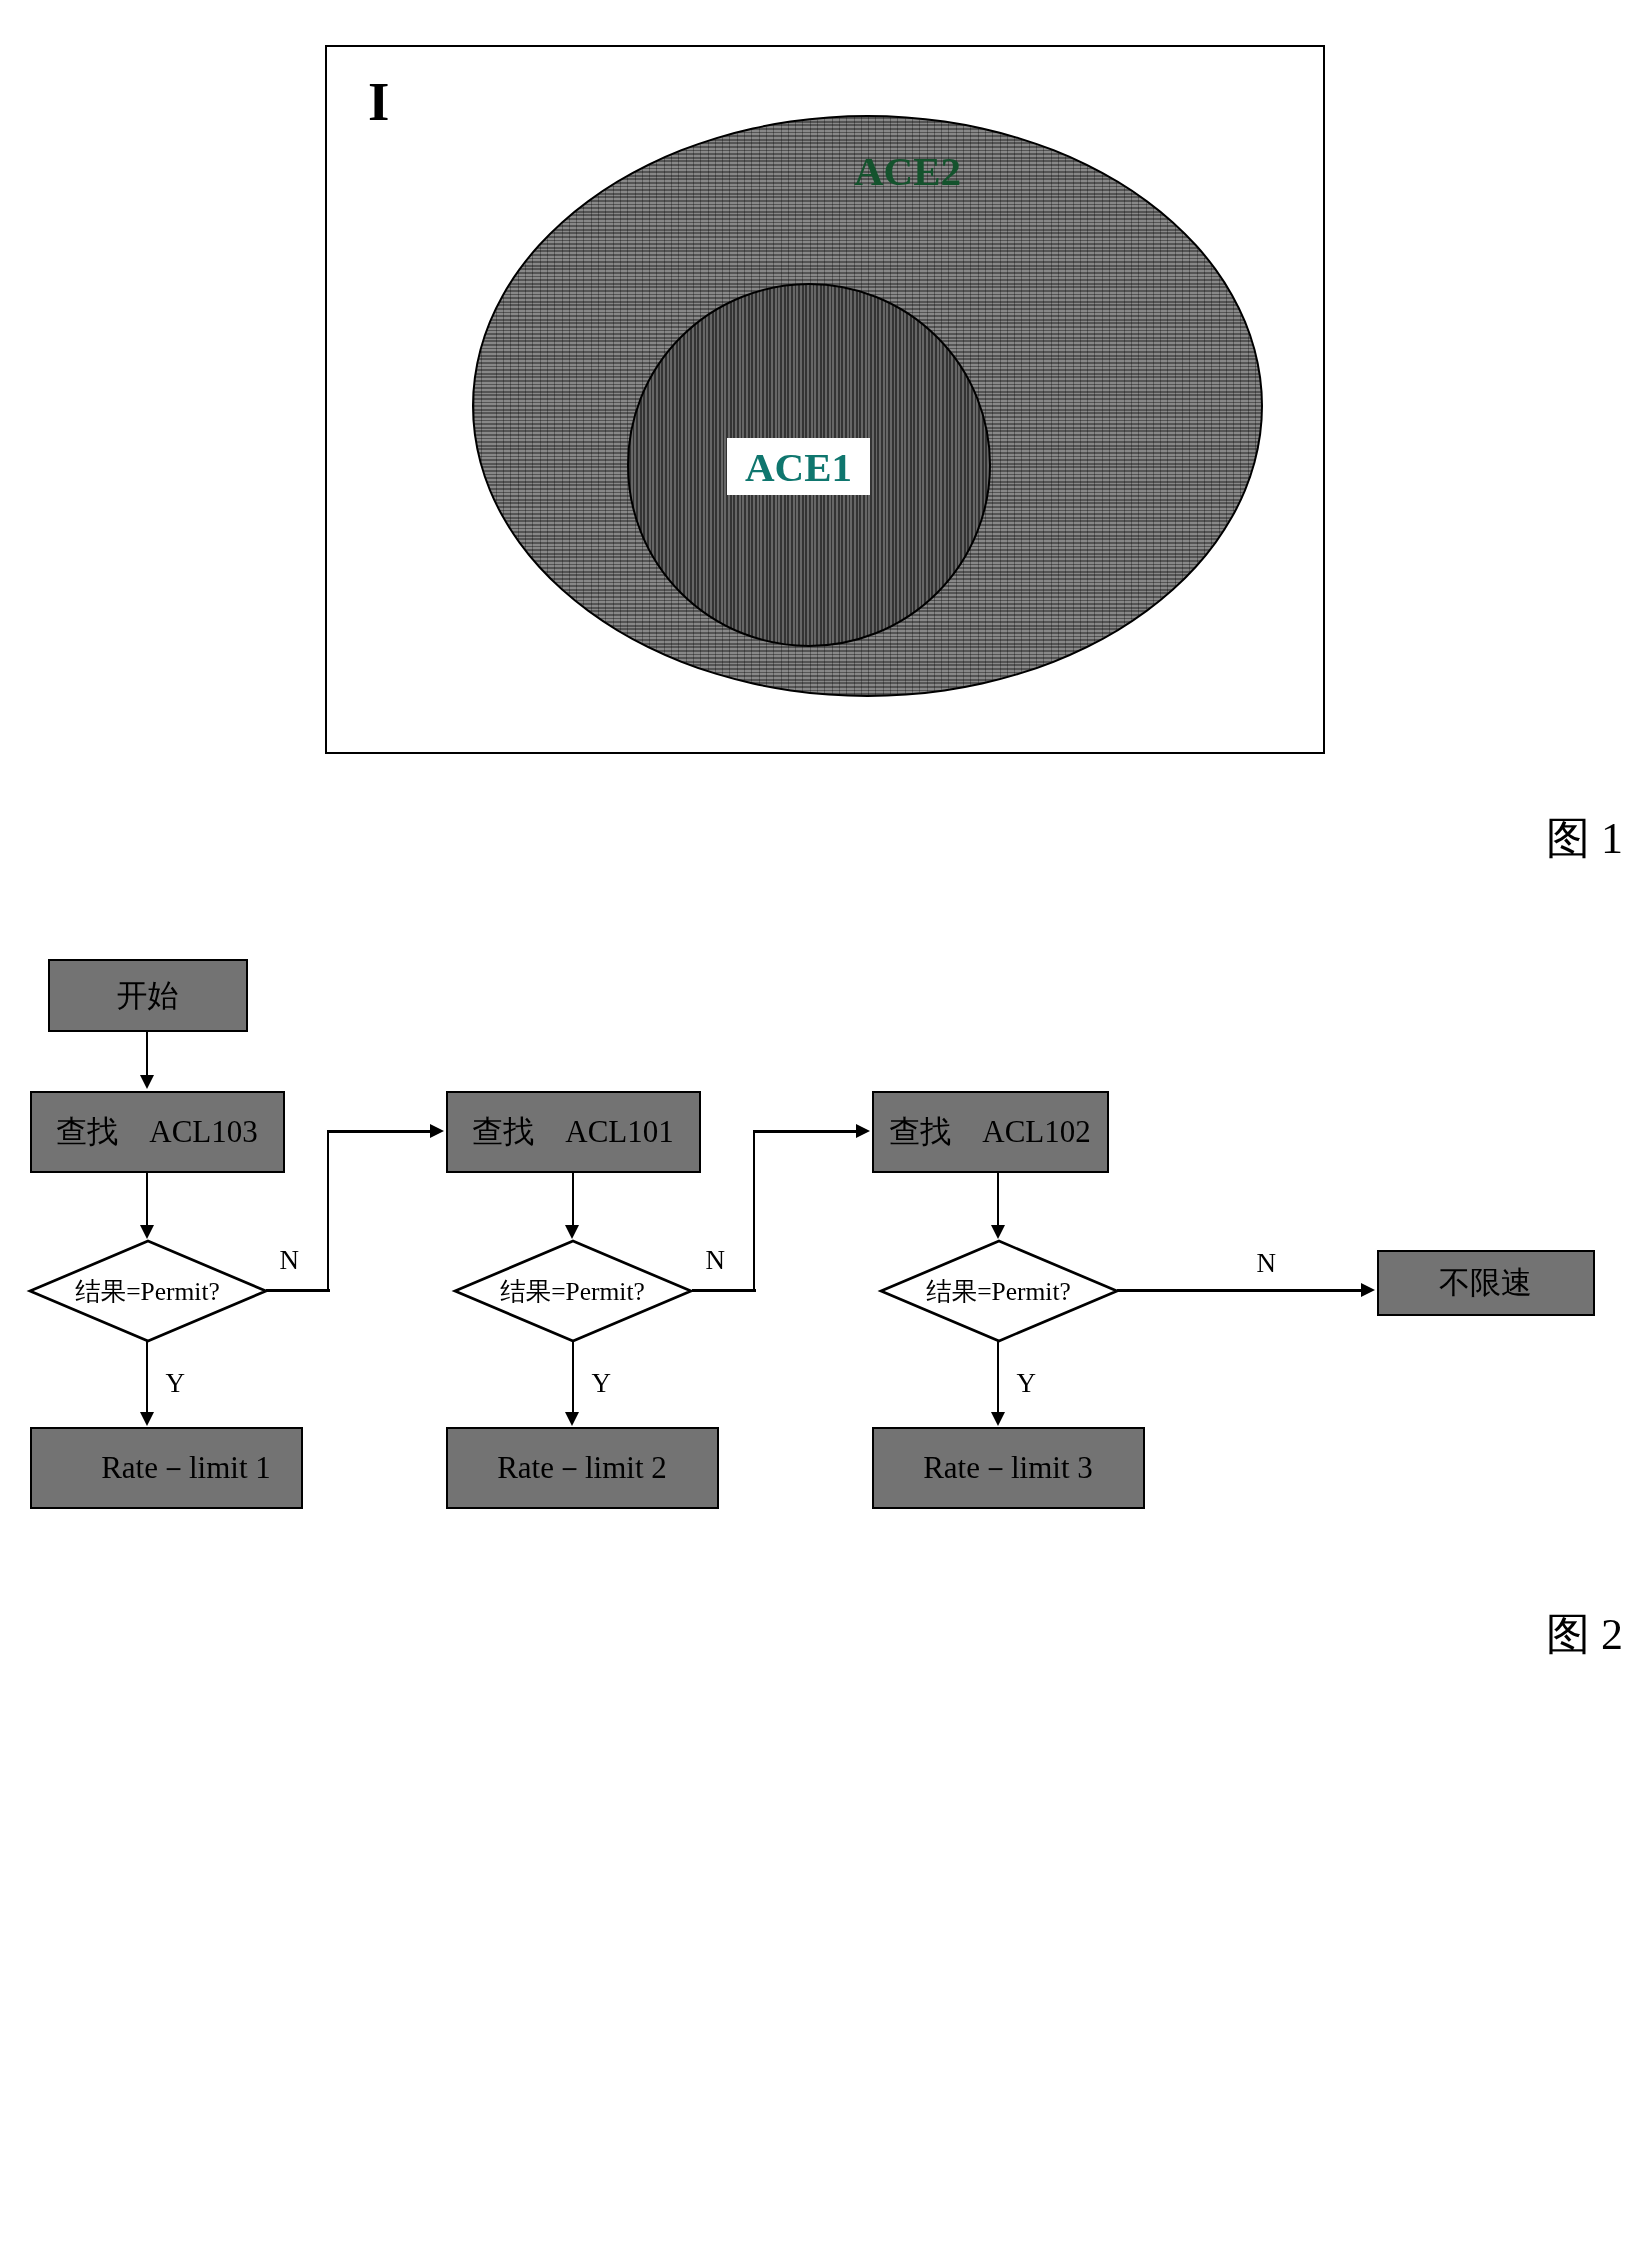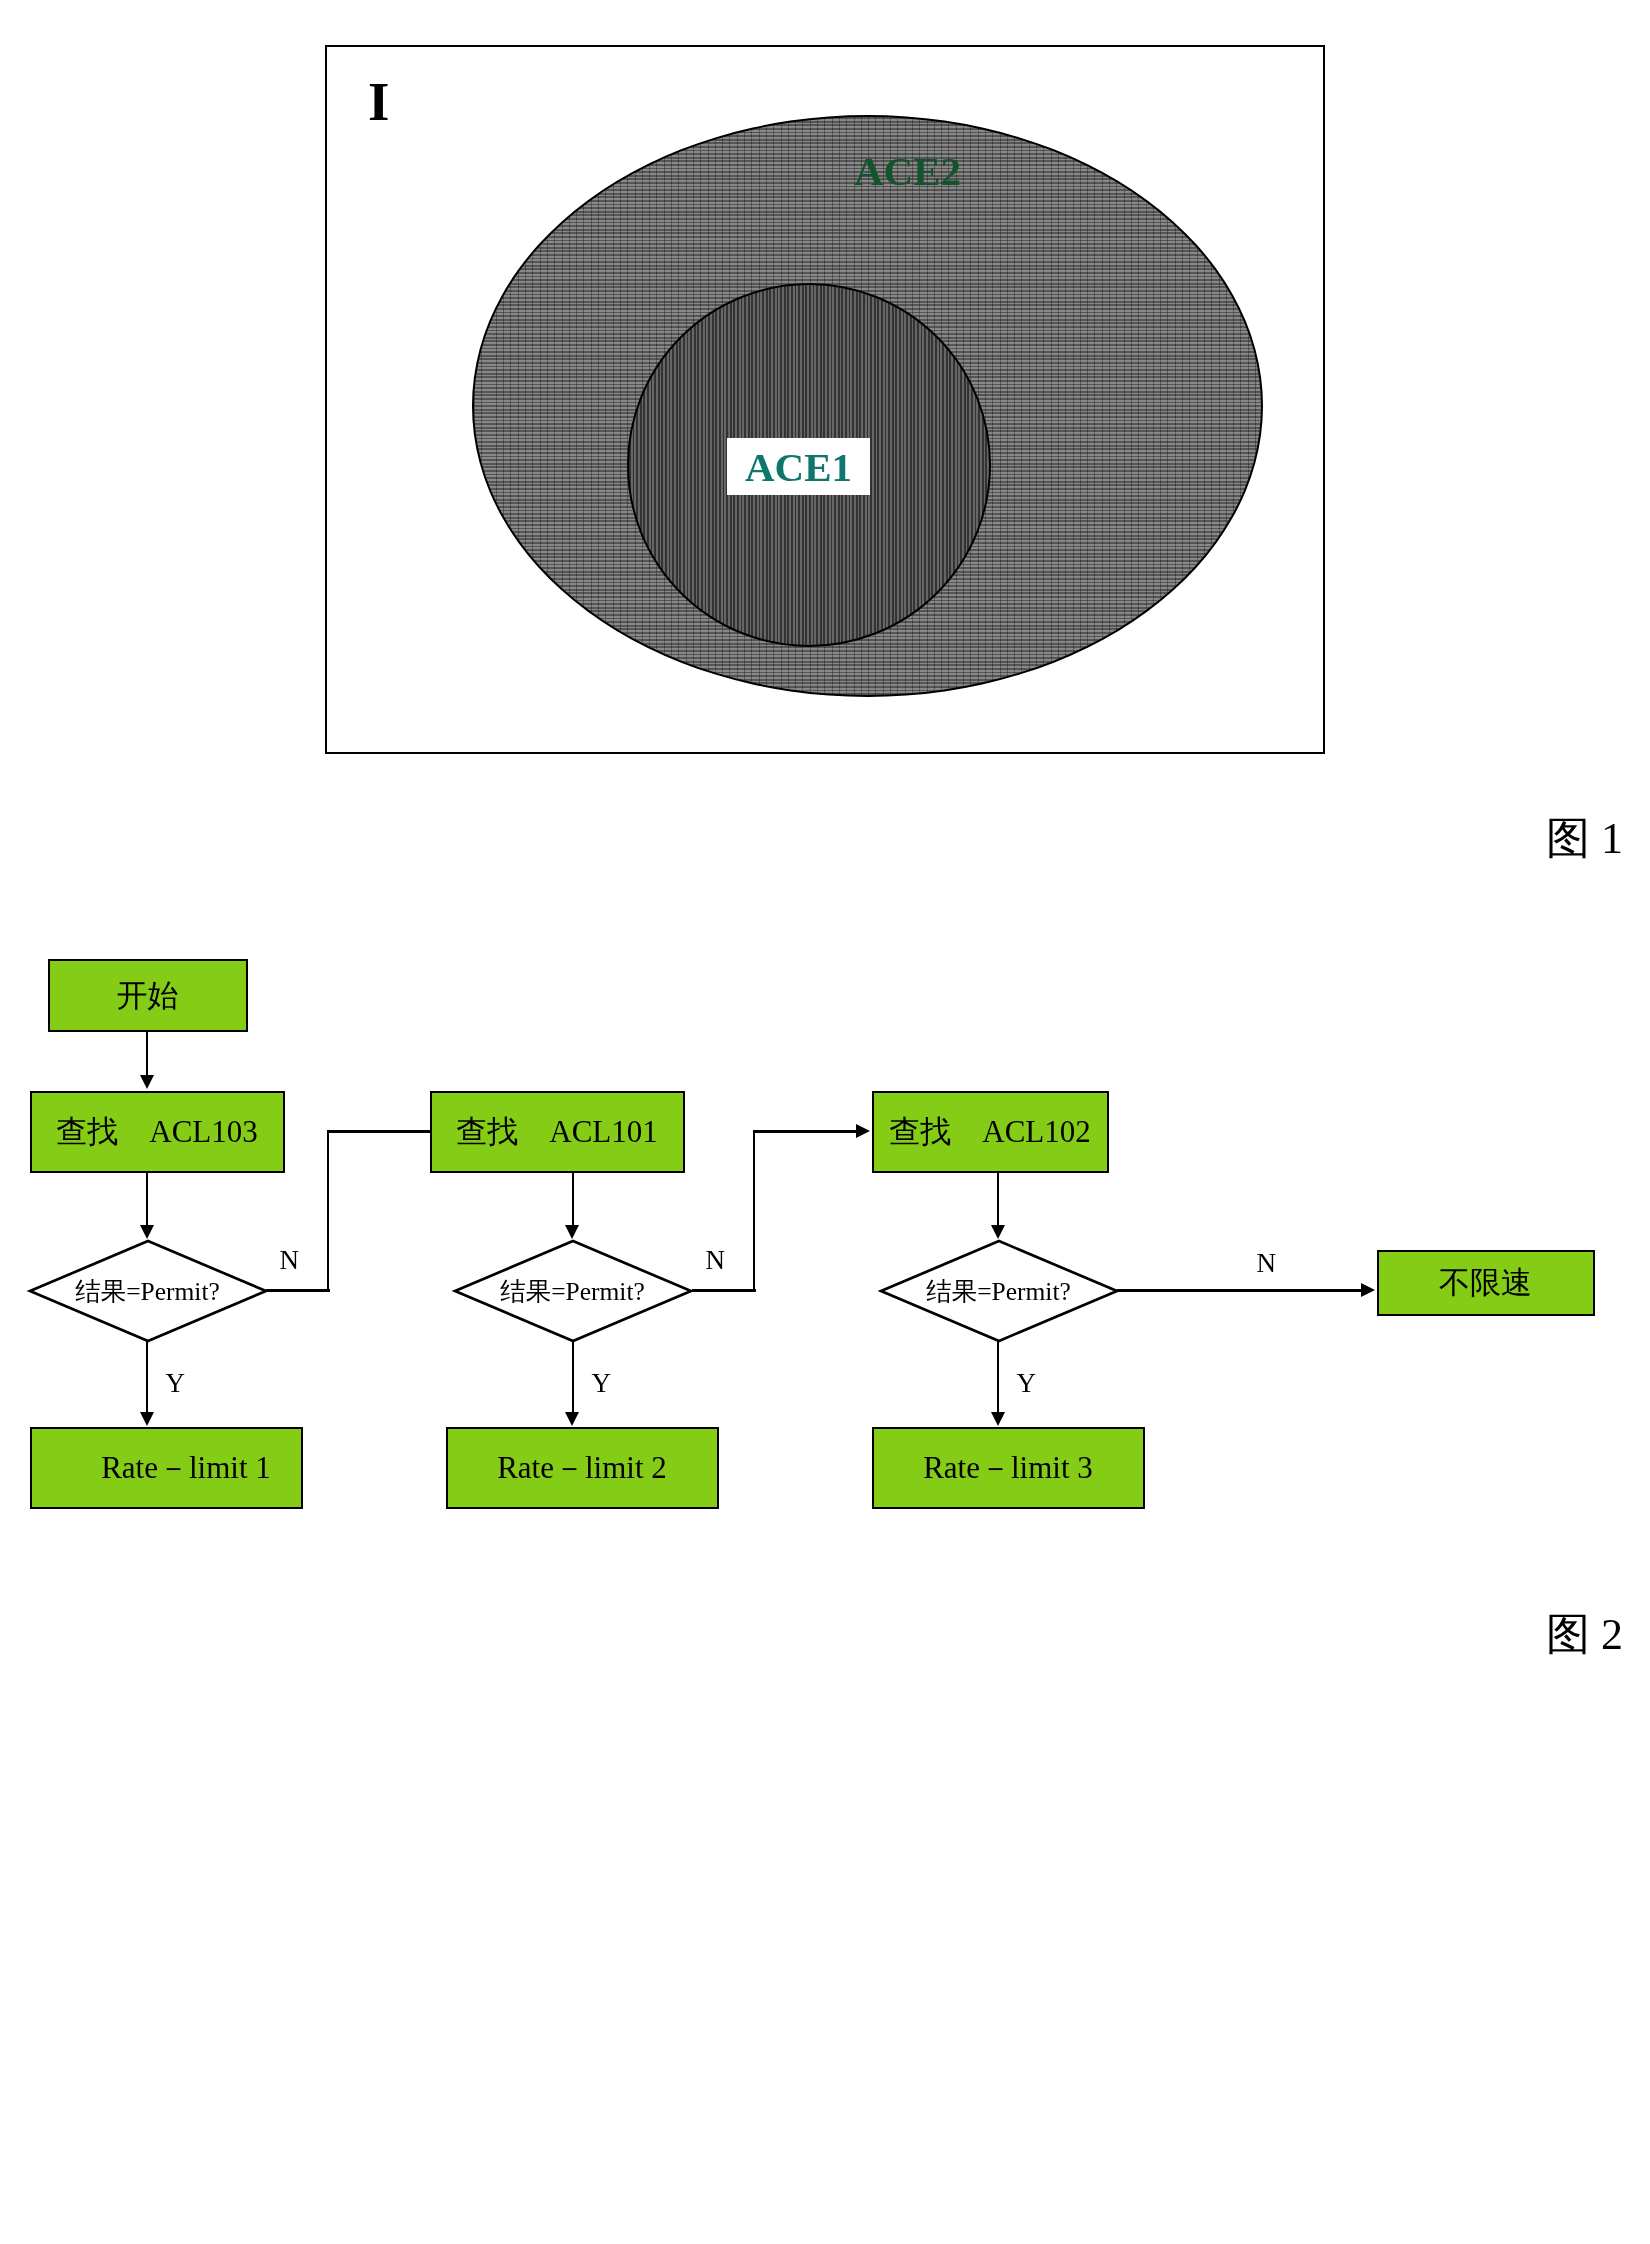--- a/index.html
+++ b/index.html
@@ -110,21 +110,21 @@
       margin: 18px auto 36px;
       width: 1591px;
       position: relative;
       height: 591px;
       font-family: "SimSun", serif;
     }
     
     .fc-rect {
       position: absolute;
       border: 2.7px solid #000;
-      background: #84cc16;
+      background: #737373;
       display: flex;
       align-items: center;
       justify-content: center;
       white-space: nowrap;
     }
     .fc-rect span { font-size: 31px; }
     .fc-rect .latin { font-family: "Times New Roman", serif; }
     
     .fc-diamond {
       position: absolute;
@@ -216,21 +216,21 @@
   <div class="fc-rect" style="left:0px; top:468px; width:273px; height:82px;padding-left:40px;">
     <span class="latin">Rate－limit  1</span>
   </div>
 
   <div class="yn-label" style="left:250px; top:286px;">N</div>
   <div class="arrow arrow-line-h" style="left:236px; top:330px; width:64px;"></div>
   <div class="arrow arrow-line-v" style="left:297px; top:171px; height:162px;"></div>
   <div class="arrow arrow-line-h" style="left:297px; top:171px; width:105px;"></div>
   <div class="arrow arrow-head-right" style="left:400px; top:165px;"></div>
 
-  <div class="fc-rect" style="left:400px; top:132px; width:255px; height:82px;">
+  <div class="fc-rect" style="left:416px; top:132px; width:255px; height:82px;">
     <span>查找　ACL101</span>
   </div>
   <div class="arrow arrow-line-v" style="left:542px; top:214px; height:55px;"></div>
   <div class="arrow arrow-head-down" style="left:535px; top:266px;"></div>
 
   <div class="fc-diamond" style="left:425px; top:282px;">
     <svg viewBox="0 0 260 110">
         <polygon points="130,0 260,55 130,110 0,55" fill="#fff" stroke="#000" stroke-width="3"></polygon>
       </svg>
     <div class="fc-diamond-text">结果=Permit?</div>

